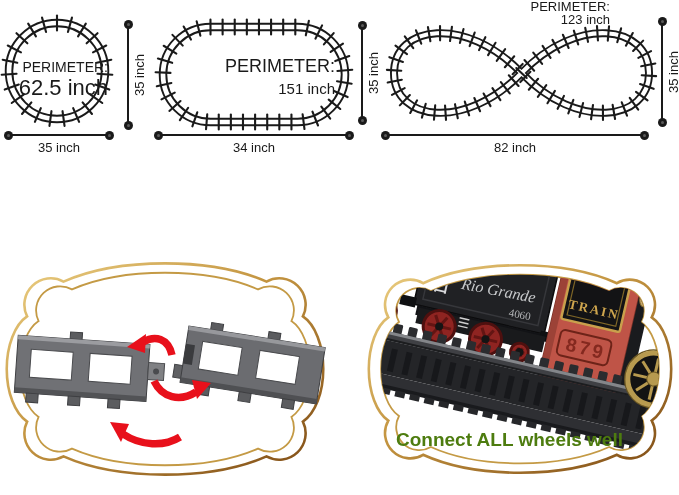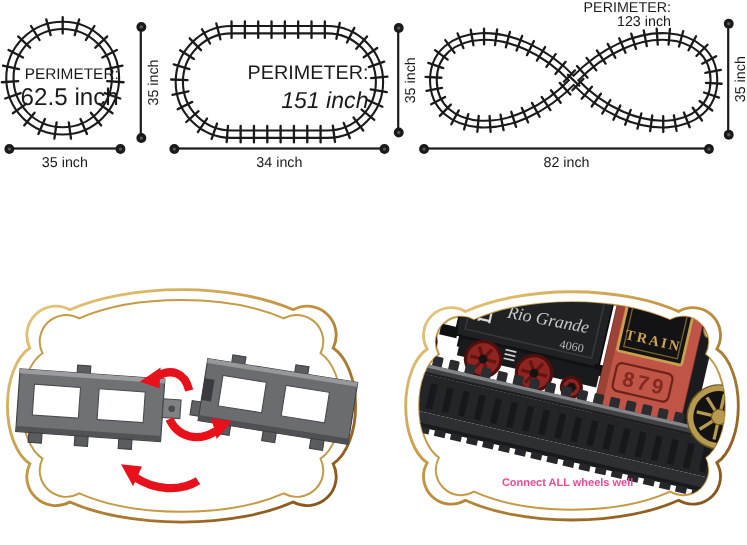--- a/index.html
+++ b/index.html
@@ -14,25 +14,25 @@
   .vdim .dot{left:-3.5px;} .vdim .dot.t{top:-4px;} .vdim .dot.b{bottom:-4px;}
   .hdim .dot{top:-3.5px;} .hdim .dot.l{left:-4px;} .hdim .dot.r{right:-4px;}
   .vlab{position:absolute;top:50%;left:12px;transform:translate(-50%,-50%) rotate(-90deg);
         white-space:nowrap;font-size:13px;}
   .hlab{position:absolute;top:6px;left:50%;transform:translateX(-50%);white-space:nowrap;font-size:13px;}
   
   .plab{position:absolute;text-align:right;line-height:1.15;}
   .plab .l1{font-size:14px;}
   .plab .l2{font-size:22px;}
   .plab.mid .l1{font-size:18px;}
-  .plab.mid .l2{font-size:21px;margin-top:3px;font-style:italic;}
+  .plab.mid .l2{font-size:15px;margin-top:3px;}
   .plab.fig8 .l1,.plab.fig8 .l2{font-size:13px;line-height:13px;}
   
-  .caption{position:absolute;left:396px;top:432px;width:240px;text-align:center;
-           font-size:10px;font-weight:bold;color:#ec4899;line-height:15.5px;z-index:5;}
+  .caption{position:absolute;left:396px;top:432px;width:240px;
+           font-size:19px;font-weight:bold;color:#4d7c0f;line-height:15.5px;z-index:5;}
   
   .brand{font:italic 16px "Liberation Serif",serif;fill:#c6c8ca;}
   .tnum{font:11px "Liberation Serif",serif;fill:#b2b4b6;}
   .plate{font:bold 13px "Liberation Serif",serif;fill:#cfa64e;letter-spacing:2px;}
   .cabnum{font:bold 19px "Liberation Sans",sans-serif;fill:#84291f;letter-spacing:3px;}
 </style>
 </head>
 <body>
 
 <div class="stage">

